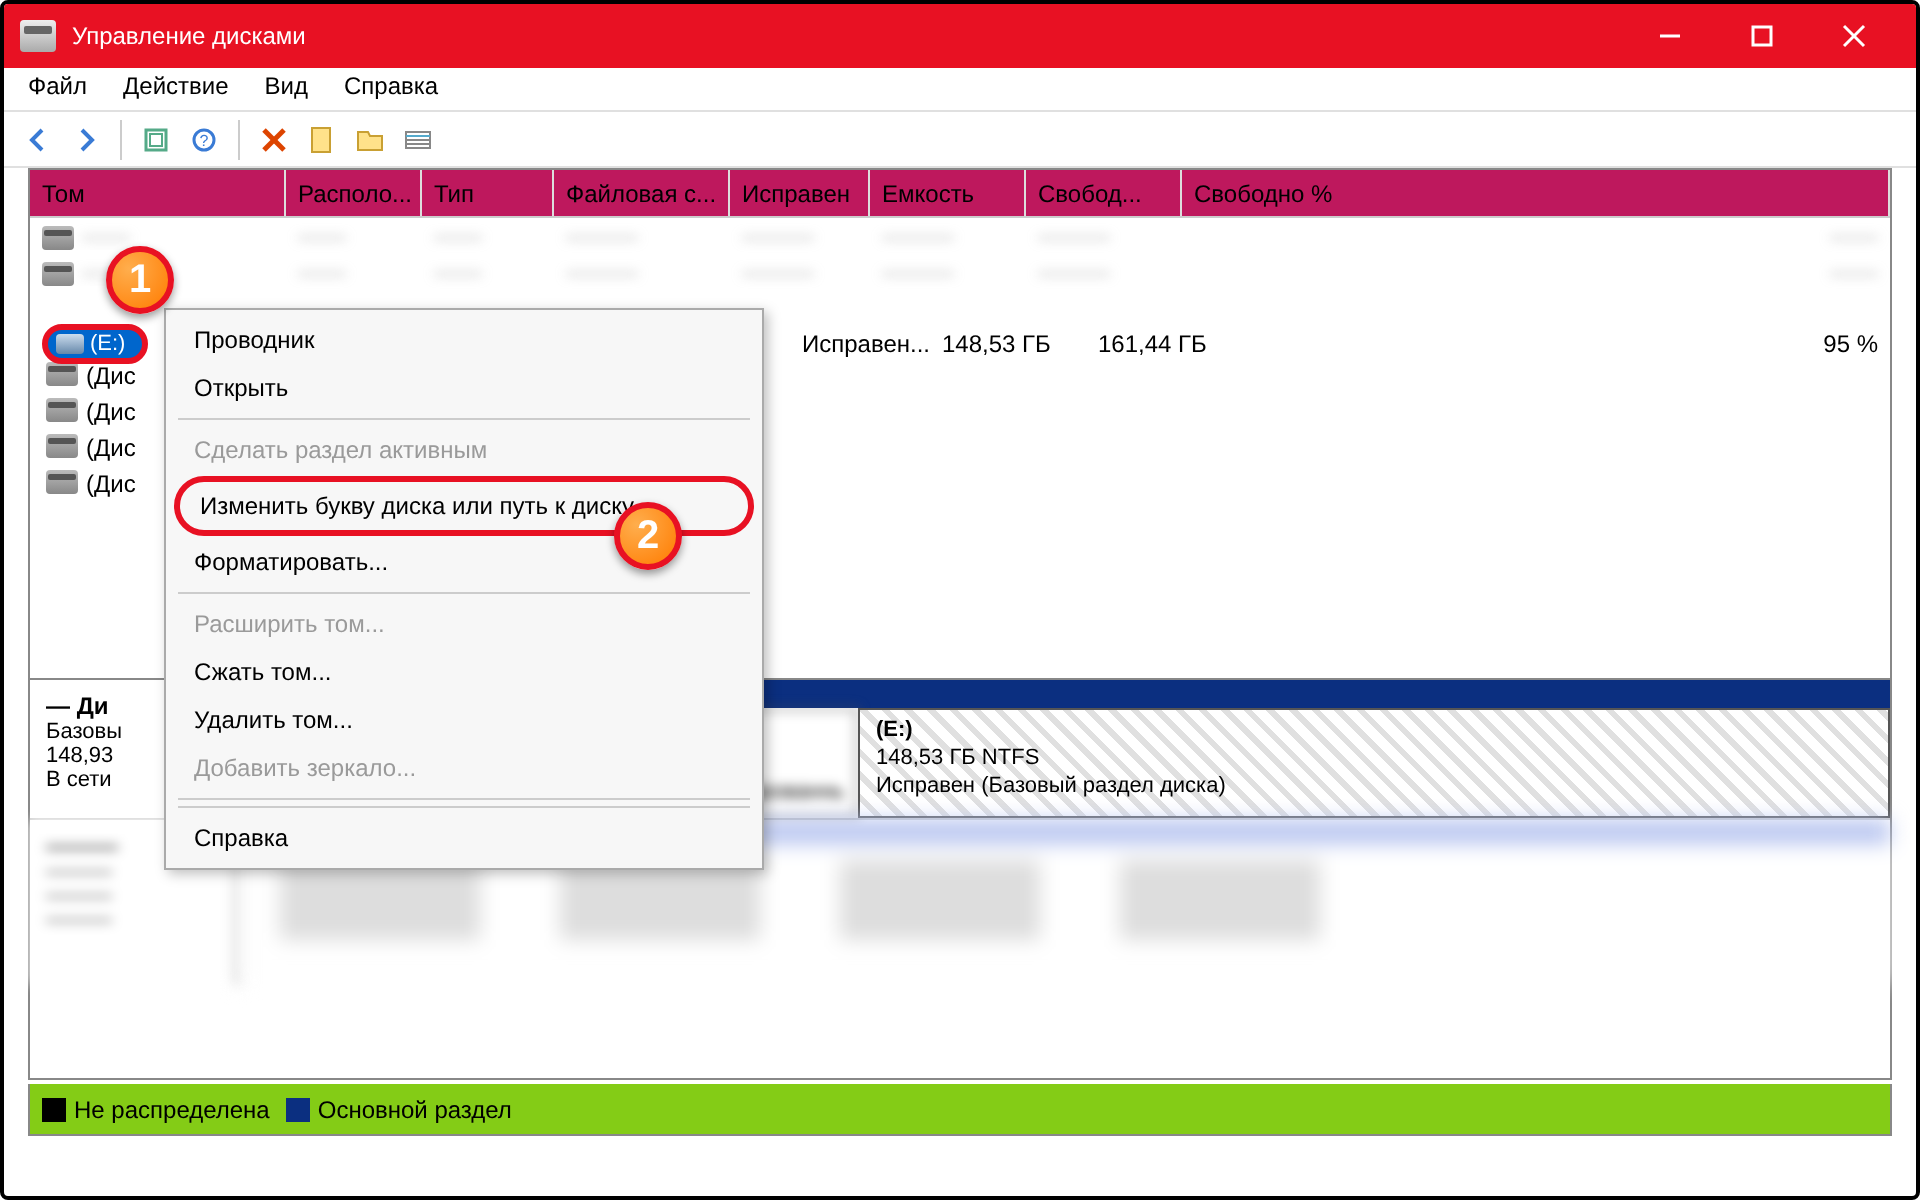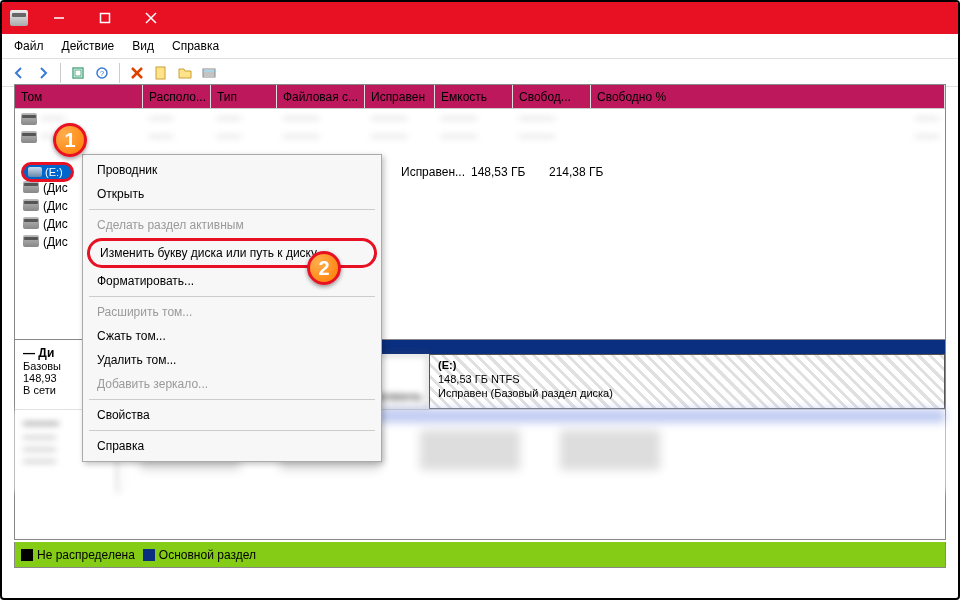--- a/index.html
+++ b/index.html
@@ -7,21 +7,21 @@
 
 .titlebar { background: #e81123; height: 32px; display: flex; align-items: center; color: #fff; font-size: 12px; padding: 0 8px; }
 .titlebar .icon-area { width: 18px; height: 16px; background: linear-gradient(#eee,#aaa); border-radius: 2px; margin-right: 8px; position:relative; }
 .titlebar .icon-area::after{content:"";position:absolute;top:3px;left:2px;width:14px;height:4px;background:#666;border-radius:1px;}
 .titlebar .title { flex: 1; }
 .win-btns { display: flex; height: 100%; }
 .win-btn { width: 46px; display: flex; align-items: center; justify-content: center; color: #fff; font-size: 14px; }
 .win-btn.close { background: transparent; }
 .win-btn svg { width: 12px; height: 12px; stroke: #fff; fill: none; stroke-width: 1.5; }
 
-.menubar { height: 22px; background: #fff; border-bottom: 1px solid #e0e0e0; display: flex; align-items: center; font-size: 12px; padding: 12px 4px; gap: 2px; }
+.menubar { height: 22px; background: #fff; border-bottom: 1px solid #e0e0e0; display: flex; align-items: flex-start; font-size: 12px; padding: 0 4px; gap: 2px; }
 .menubar .mitem { padding: 2px 8px; }
 
 .toolbar { height: 28px; background: #fff; border-bottom: 1px solid #e0e0e0; display: flex; align-items: center; padding: 0 6px; gap: 2px; }
 .tbtn { width: 22px; height: 22px; border: 1px solid transparent; display: flex; align-items: center; justify-content: center; border-radius: 2px; }
 .tsep { width: 1px; height: 20px; background: #ccc; margin: 0 4px; }
 
 .content { position: absolute; top: 82px; left: 12px; right: 12px; bottom: 58px; border: 1px solid #888; background: #fff; display: flex; flex-direction: column; }
 
 .thead { display: flex; height: 24px; border-bottom: 1px solid #ccc; font-size: 12px; background: #be185d; }
 .th { border-right: 1px solid #ddd; padding: 4px 6px; display: flex; align-items: center; overflow: hidden; white-space: nowrap; }
@@ -67,20 +67,21 @@
 .lg-sw { width: 12px; height: 12px; display: inline-block; margin-right: 4px; vertical-align: middle; }
 .lg-black { background: #000; } .lg-blue { background: #0b2f80; }
 
 .disk-stub { padding-left: 8px; font-size: 12px; display:flex; height:18px; }
 </style>
 </head>
 <body>
 
 <div class="titlebar">
   <div class="icon-area"></div>
+  <div class="title">Управление дисками</div>
   <div class="win-btns">
     <div class="win-btn">
         <svg viewBox="0 0 12 12">
           <line x1="1" y1="6" x2="11" y2="6"></line>
         </svg>
       </div>
     <div class="win-btn">
         <svg viewBox="0 0 12 12">
           <rect x="1.5" y="1.5" width="9" height="9"></rect>
         </svg>
@@ -183,21 +184,22 @@
       <div class="cell c4 blur">———</div>
         <div class="cell c5 blur">———</div>
         <div class="cell c6 blur">———</div>
         <div class="cell c7 blur">——</div>
     </div>
     <div style="height:18px"></div>
     <div class="row">
       <div class="cell c0" style="width:380px"></div>
       <div class="cell c4">Исправен...</div>
       <div class="cell c5">148,53 ГБ</div>
-      <div class="cell c6">214,38 ГБ</div>
+      <div class="cell c6">161,44 ГБ</div>
+      <div class="cell c7">95 %</div>
     </div>
     <div class="disk-stub">
         <span class="vol-icon"></span>
         <span>(Дис</span>
       </div>
     <div class="disk-stub">
         <span class="vol-icon"></span>
         <span>(Дис</span>
       </div>
     <div class="disk-stub">
@@ -262,19 +264,18 @@
   <hr>
   <div class="ci dis">Сделать раздел активным</div>
   <div class="ci hl">Изменить букву диска или путь к диску...</div>
   <div class="ci">Форматировать...</div>
   <hr>
   <div class="ci dis">Расширить том...</div>
   <div class="ci">Сжать том...</div>
   <div class="ci">Удалить том...</div>
   <div class="ci dis">Добавить зеркало...</div>
   <hr>
-  <div class="ci">Свойства</div>
   <hr>
   <div class="ci">Справка</div>
 </div>
 
 <div class="marker m1">1</div>
 <div class="marker m2">2</div>
 
 </body></html>

